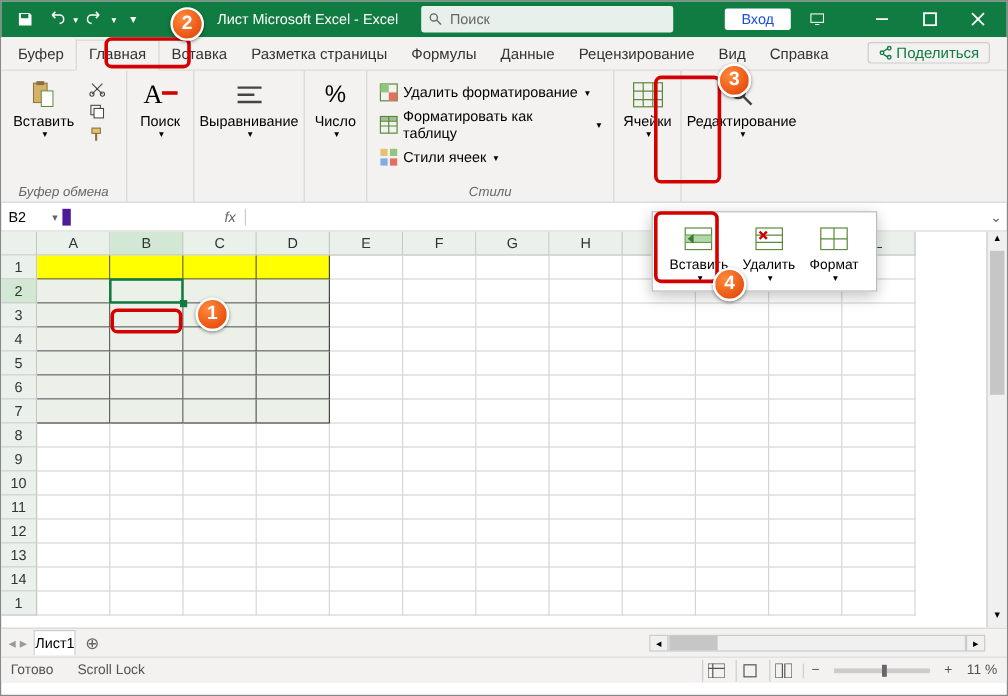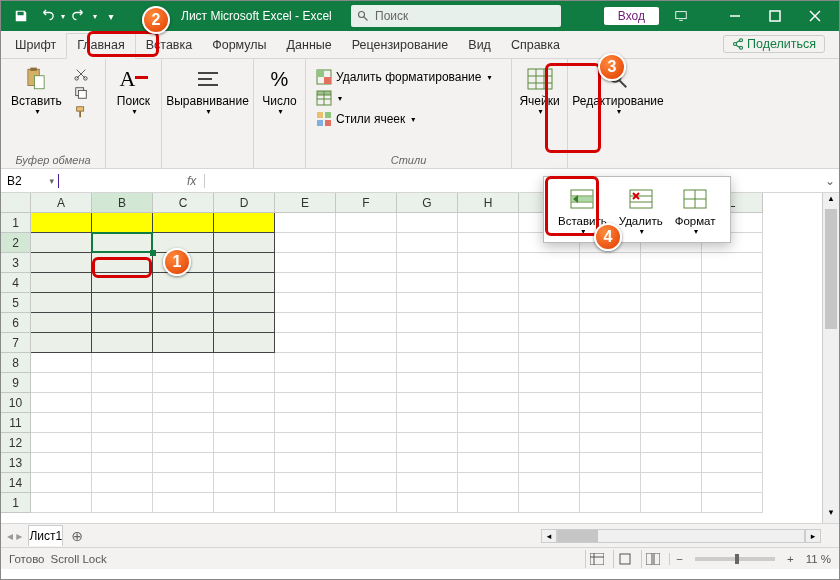--- a/index.html
+++ b/index.html
@@ -5,21 +5,21 @@
   * { box-sizing: border-box; margin: 0; padding: 0; font-family: "Segoe UI", Arial, sans-serif; }
   body { background: #fff; width: 840px; height: 580px; overflow: hidden; position: relative; border: 1px solid #888; }
   
   
   .titlebar { height: 30px; background: #107c41; display: flex; align-items: center; color: #fff; font-size: 12px; position: relative; }
   .qat { display: flex; align-items: center; gap: 2px; padding-left: 8px; }
   .qat-btn { width: 24px; height: 24px; display: flex; align-items: center; justify-content: center; color: #fff; cursor: pointer; }
   .title-text { position: absolute; left: 180px; white-space: nowrap; }
   .search-box { position: absolute; left: 350px; width: 210px; height: 22px; background: #e8f0eb; border-radius: 2px; display: flex; align-items: center; padding: 0 6px; color: #666; }
   .search-box .mag { margin-right: 6px; color: #666; }
-  .login-btn { position: absolute; right: 180px; background: #fff; color: #701a75; font-size: 12px; padding: 2px 14px; border-radius: 2px; cursor: pointer; }
+  .login-btn { position: absolute; right: 180px; background: #fff; color: #1d4ed8; font-size: 12px; padding: 2px 14px; border-radius: 2px; cursor: pointer; }
   .win-icon { width: 24px; height: 24px; display: flex; align-items: center; justify-content: center; cursor: pointer; }
   .win-controls { position: absolute; right: 4px; display: flex; gap: 0; }
   .win-controls .win-icon { width: 40px; }
   .presentation-icon { position: absolute; right: 170px; }
 
   
   .tabs { height: 28px; background: #f3f2f1; display: flex; align-items: flex-end; padding-left: 4px; border-bottom: 1px solid #d6d6d6; position: relative; }
   .tab { padding: 4px 10px 6px; font-size: 12.5px; color: #333; cursor: pointer; }
   .tab.active { background: #f3f2f1; border: 1px solid #d6d6d6; border-bottom: 1px solid #f3f2f1; margin-bottom: -1px; }
   .share-btn { position: absolute; right: 14px; top: 4px; color: #107c41; font-size: 12.5px; cursor: pointer; display: flex; align-items: center; gap: 3px; border: 1px solid #ccc; padding: 1px 8px; border-radius: 3px; }
@@ -32,21 +32,21 @@
   .big-btn { display: flex; flex-direction: column; align-items: center; padding: 2px 4px; cursor: pointer; font-size: 12px; text-align: center; line-height: 1.1; }
   .big-btn .ico { width: 28px; height: 28px; display: flex; align-items: center; justify-content: center; font-size: 20px; margin-bottom: 2px; }
   .small-btn { font-size: 12px; display: flex; align-items: center; gap: 4px; padding: 2px 4px; cursor: pointer; }
   .dropdown-arrow { font-size: 8px; margin-left: 2px; }
 
   .group-row { display: flex; gap: 4px; align-items: flex-start; }
   .group-col { display: flex; flex-direction: column; gap: 1px; }
 
   
   .formula-row { height: 24px; display: flex; align-items: center; border-bottom: 1px solid #d6d6d6; font-size: 12px; }
-  .name-box { width: 58px; border-right: 1px solid #4c1d95; padding-left: 6px; display: flex; align-items: center; justify-content: space-between; }
+  .name-box { width: 58px; border-right: 7px solid #4c1d95; padding-left: 6px; display: flex; align-items: center; justify-content: space-between; }
   .name-box .dd { font-size: 9px; color: #666; padding-right: 4px; }
   .fx-label { padding: 0 8px; font-style: italic; color: #666; border-right: 1px solid #ccc; }
   .formula-input { flex: 1; padding-left: 6px; }
   .formula-expand { width: 18px; text-align: center; color: #666; cursor: pointer; }
 
   
   .grid-area { position: relative; height: 330px; overflow: hidden; display: flex; }
   .corner { width: 30px; height: 20px; background: #eaf1ea; border-right: 1px solid #c6c6c6; border-bottom: 1px solid #c6c6c6; position: absolute; left: 0; top: 0; }
   .col-headers { position: absolute; left: 30px; top: 0; height: 20px; display: flex; }
   .col-h { width: 61px; border-right: 1px solid #c6c6c6; border-bottom: 1px solid #c6c6c6; background: #eaf1ea; text-align: center; font-size: 12px; line-height: 20px; color: #333; }
@@ -66,21 +66,21 @@
   .sheet-nav { display: flex; gap: 2px; padding: 0 6px; color: #999; }
   .sheet-tab { padding: 3px 0; background: #fff; border: 1px solid #ccc; border-bottom: none; cursor: pointer; }
   .sheet-add { padding: 0 8px; color: #666; cursor: pointer; font-size: 14px; }
   .h-scroll { position: absolute; right: 18px; left: 540px; height: 16px; display: flex; align-items: center; }
   .h-scroll-track { flex: 1; height: 14px; background: #f0f0f0; border: 1px solid #ccc; position: relative; }
   .h-scroll-thumb { position: absolute; left: 0; width: 40px; height: 12px; background: #c6c6c6; }
   .h-scroll-btn { width: 16px; height: 14px; background: #f0f0f0; border: 1px solid #ccc; text-align: center; font-size: 9px; line-height: 12px; cursor: pointer; }
 
   
   .status-bar { height: 22px; background: #f3f2f1; border-top: 1px solid #d6d6d6; display: flex; align-items: center; font-size: 11.5px; color: #555; padding: 0 8px; justify-content: space-between; }
-  .status-left { display: flex; gap: 6px; }
+  .status-left { display: flex; gap: 20px; }
   .status-right { display: flex; align-items: center; gap: 6px; }
   .view-btn { width: 22px; height: 18px; display: flex; align-items: center; justify-content: center; cursor: pointer; border-left: 1px solid #ccc; }
   .zoom-slider { width: 80px; height: 4px; background: #ccc; position: relative; margin: 0 6px; }
   .zoom-thumb { position: absolute; left: 50%; top: -3px; width: 4px; height: 10px; background: #666; }
 
   
   .marker { position: absolute; width: 28px; height: 28px; border-radius: 50%; background: radial-gradient(circle at 35% 30%, #ff8a3c, #e03c00); border: 2px solid #fff; box-shadow: 0 1px 3px rgba(0,0,0,0.5); color: #fff; font-weight: bold; font-size: 16px; display: flex; align-items: center; justify-content: center; z-index: 50; }
   .hl { position: absolute; border: 3px solid #d40000; border-radius: 6px; z-index: 40; pointer-events: none; }
 
   
@@ -144,23 +144,24 @@
     <div class="win-icon">
         <svg width="12" height="12">
           <line x1="1" y1="1" x2="11" y2="11" stroke="#fff" stroke-width="1.5"></line>
           <line x1="11" y1="1" x2="1" y2="11" stroke="#fff" stroke-width="1.5"></line>
         </svg>
       </div>
   </div>
 </div>
 
 <div class="tabs">
-  <div class="tab">Шрифт</div>
+  <div class="tab">Буфер</div>
   <div class="tab active">Главная</div>
   <div class="tab">Вставка</div>
+  <div class="tab">Разметка страницы</div>
   <div class="tab">Формулы</div>
   <div class="tab">Данные</div>
   <div class="tab">Рецензирование</div>
   <div class="tab">Вид</div>
   <div class="tab">Справка</div>
   <div class="share-btn">
     <svg width="12" height="12" viewBox="0 0 16 16">
         <path fill="none" stroke="#107c41" stroke-width="1.5" d="M11 3 6 6m5 7L6 10M6 8a2 2 0 1 1-4 0 2 2 0 0 1 4 0zm8-5a2 2 0 1 1-4 0 2 2 0 0 1 4 0zm0 10a2 2 0 1 1-4 0 2 2 0 0 1 4 0z"></path>
       </svg>
     <span>Поделиться</span>
@@ -249,20 +250,21 @@
           <span class="dropdown-arrow">▾</span>
       </div>
       <div class="small-btn">
         <svg width="16" height="16" viewBox="0 0 16 16">
             <rect x="1" y="1" width="14" height="14" fill="none" stroke="#5a8a3a"></rect>
             <line x1="1" y1="5" x2="15" y2="5" stroke="#5a8a3a"></line>
             <line x1="1" y1="9" x2="15" y2="9" stroke="#5a8a3a"></line>
             <line x1="8" y1="1" x2="8" y2="15" stroke="#5a8a3a"></line>
             <rect x="1" y="1" width="14" height="4" fill="#5a8a3a" opacity="0.5"></rect>
           </svg>
+        <span>Форматировать как таблицу</span>
           <span class="dropdown-arrow">▾</span>
       </div>
       <div class="small-btn">
         <svg width="16" height="16" viewBox="0 0 16 16">
             <rect x="1" y="1" width="6" height="6" fill="#e8c070"></rect>
             <rect x="9" y="1" width="6" height="6" fill="#8fc780"></rect>
             <rect x="1" y="9" width="6" height="6" fill="#7fb0e0"></rect>
             <rect x="9" y="9" width="6" height="6" fill="#e07060"></rect>
           </svg>
         <span>Стили ячеек</span>

